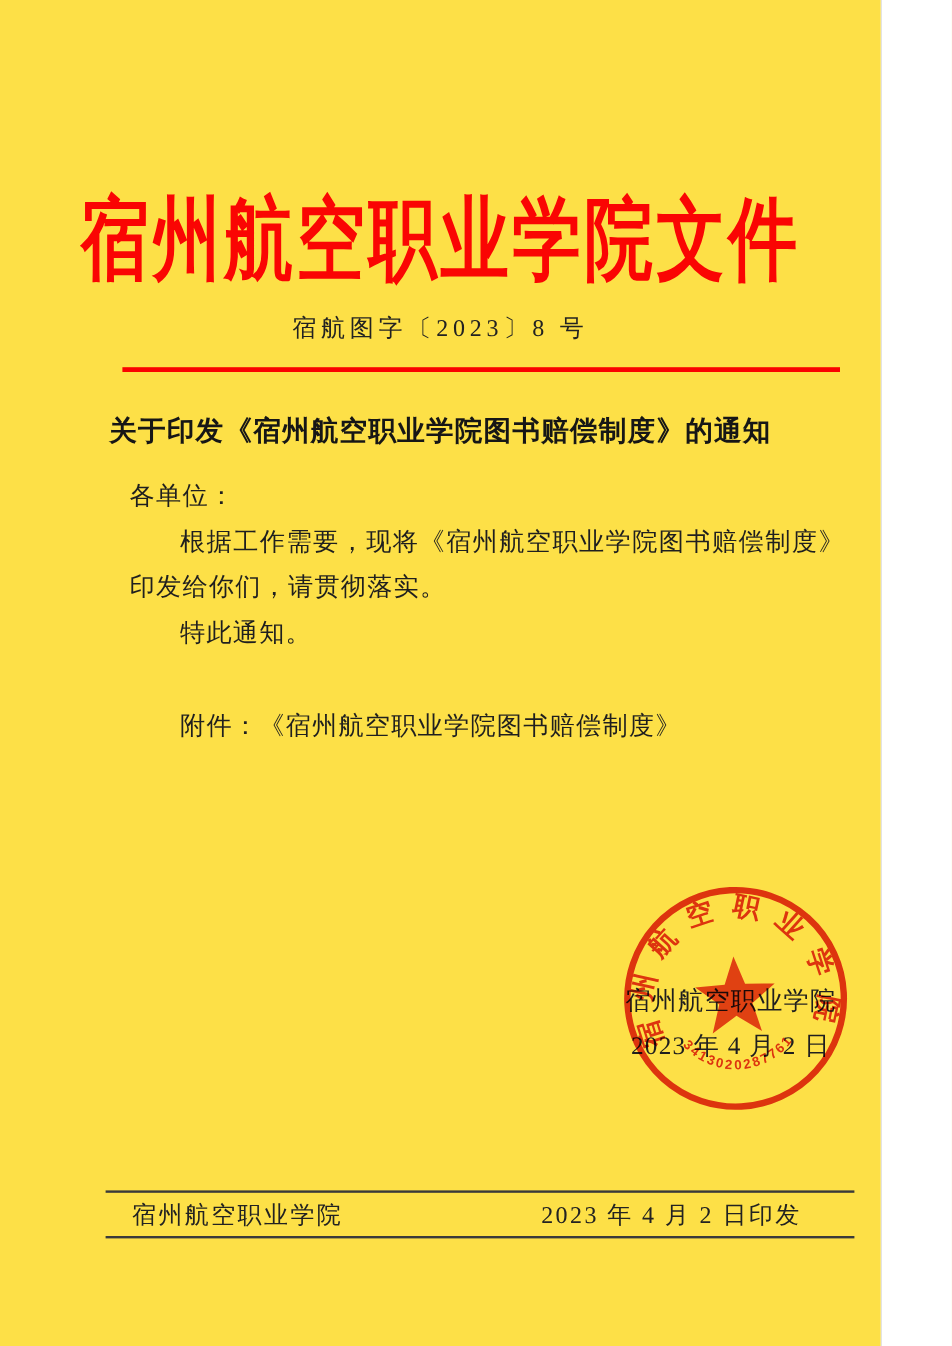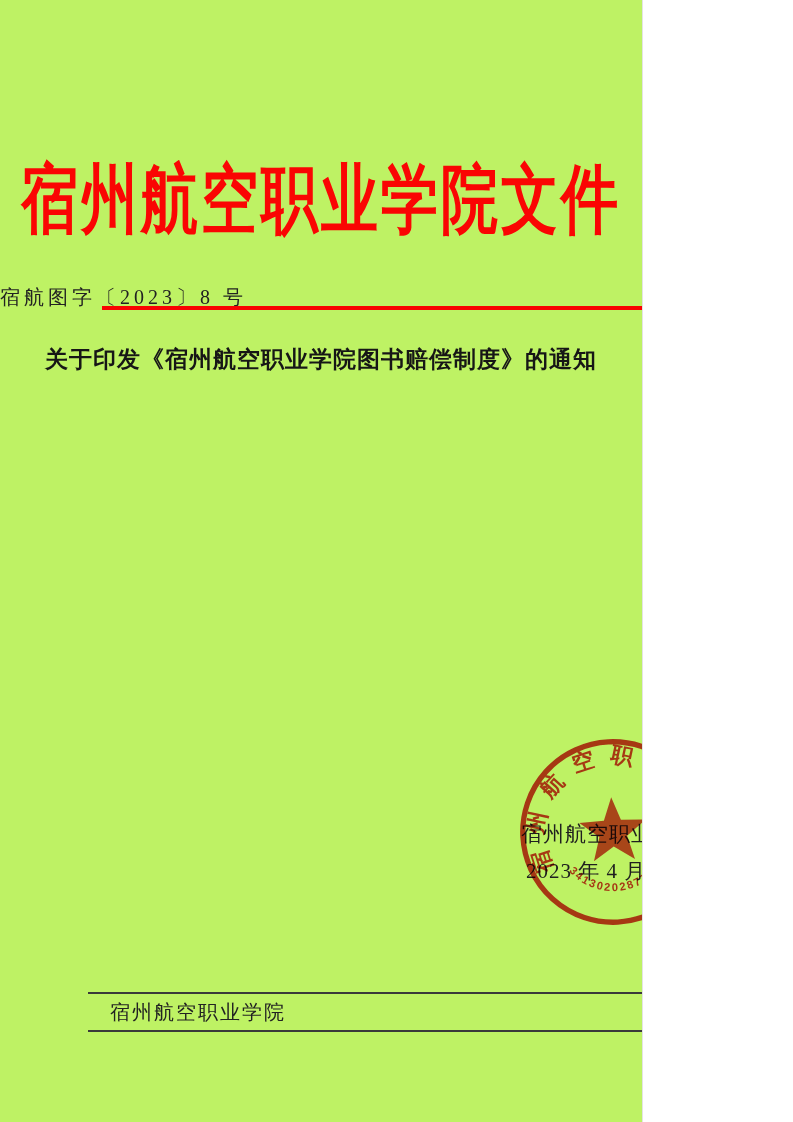--- a/index.html
+++ b/index.html
@@ -1,21 +1,21 @@
 <!DOCTYPE html>
 <html><head>
 <meta charset="utf-8">
 <style>
   * { margin: 0; padding: 0; box-sizing: border-box; }
   html, body { background: #ffffff; }
   .page {
     position: relative;
-    width: 642px;
+    width: 734px;
     height: 1122px;
-    background: #bef264;
+    background: #fde047;
     overflow: hidden;
     outline: 1px solid #e3e3e3;
     font-family: "Liberation Serif", "DejaVu Serif", serif;
     color: #1f1f1f;
   }
   .masthead {
     position: absolute;
     top: 150px;
     left: 0;
     width: 100%;
@@ -24,23 +24,24 @@
     font-weight: 900;
     font-size: 57px;
     letter-spacing: 3px;
     color: #fa0503;
     transform: scaleY(1.32);
     transform-origin: top center;
     white-space: nowrap;
   }
   .doc-number {
     position: absolute;
-    top: 284px;
+    top: 260px;
     left: 0;
     width: 100%;
+    text-align: center;
     font-size: 20px;
     letter-spacing: 4px;
     color: #222;
   }
   .red-divider {
     position: absolute;
     top: 306px;
     left: 102px;
     width: 598px;
     height: 4px;
@@ -117,20 +118,26 @@
 <div class="page">
 
   <div class="masthead">宿州航空职业学院文件</div>
 
   <div class="doc-number">宿航图字〔2023〕8 号</div>
 
   <div class="red-divider"></div>
 
   <div class="notice-title">关于印发《宿州航空职业学院图书赔偿制度》的通知</div>
 
+  <div class="body-block">
+    <div>各单位：</div>
+    <div class="indent">根据工作需要，现将《宿州航空职业学院图书赔偿制度》印发给你们，请贯彻落实。</div>
+    <div class="indent">特此通知。</div>
+    <div class="attachment">附件：《宿州航空职业学院图书赔偿制度》</div>
+  </div>
 
   <div class="signature-block">
     <div>宿州航空职业学院</div>
     <div>2023 年 4 月 2 日</div>
   </div>
 
   <svg class="stamp" viewBox="0 0 200 200" xmlns="http://www.w3.org/2000/svg">
     <g transform="rotate(-3 100 100)">
       <circle cx="100" cy="100" r="93" fill="none" stroke="#dd2e23" stroke-width="5.5"></circle>
       <path id="stamp-arc-top" d="M 43.3 142.7 A 71 71 0 1 1 156.7 142.7" fill="none"></path>
@@ -140,15 +147,16 @@
       </text>
       <text font-size="11.5" font-weight="bold" fill="#dd2e23" letter-spacing="2" font-family="Liberation Sans, DejaVu Sans, sans-serif">
         <textPath href="#stamp-arc-bottom" startOffset="50%" text-anchor="middle">3413020287761</textPath>
       </text>
       <polygon points="100,64 108.8,87.9 134.2,88.9 114.3,104.6 121.2,129.1 100,115 78.8,129.1 85.7,104.6 65.8,88.9 91.2,87.9" fill="#dd2e23" opacity="0.92"></polygon>
     </g>
   </svg>
 
   <div class="footer">
     <span>宿州航空职业学院</span>
+    <span>2023 年 4 月 2 日印发</span>
   </div>
 
 </div>
 
 </body></html>

